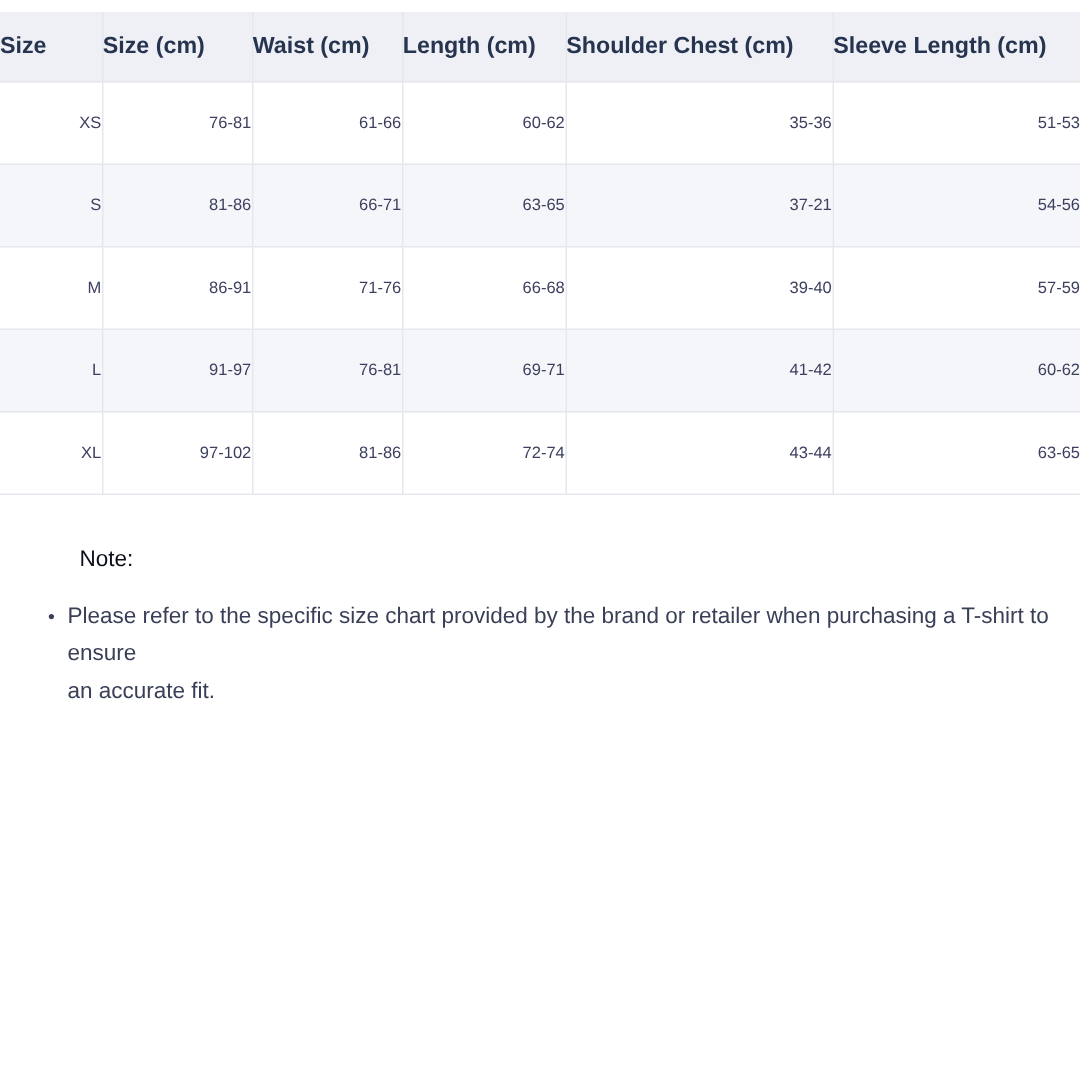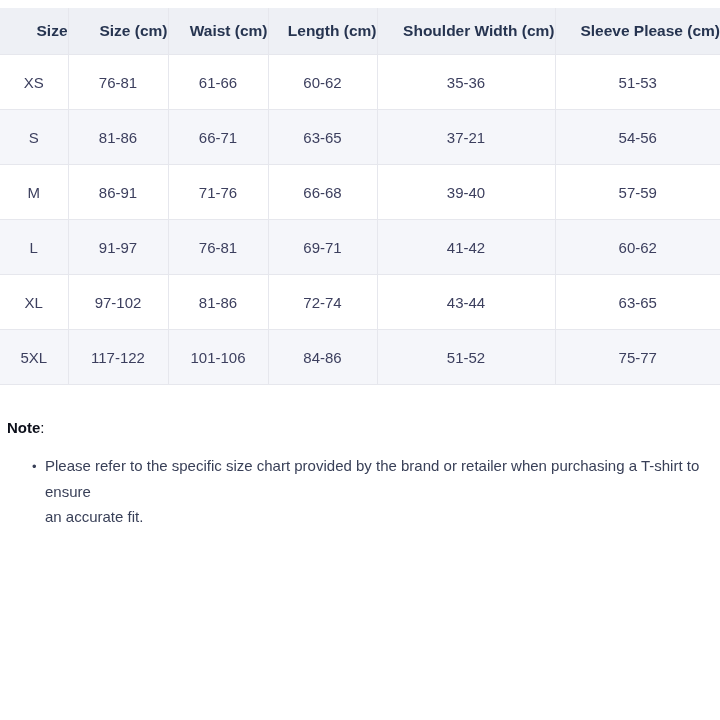--- a/index.html
+++ b/index.html
@@ -25,33 +25,33 @@
     width: 720px;
     border-collapse: collapse;
     table-layout: fixed;
   }
   table.size-chart th {
     height: 46px;
     background: var(--header-bg, #eef0f5);
     color: var(--header-text, #263450);
     font-size: 15.5px;
     font-weight: 700;
-    text-align: right;
+    text-align: left;
     vertical-align: middle;
     border: 1px solid var(--border, #e6e7ed);
     border-top: none;
     padding: 0;
   }
   table.size-chart td {
     height: 54px;
     background: var(--row-bg, #ffffff);
     color: var(--cell-text, #3c3f5e);
-    font-size: 15px;
+    font-size: 11px;
     font-weight: 400;
-    text-align: center;
+    text-align: right;
     vertical-align: middle;
     border: 1px solid var(--border, #e6e7ed);
     padding: 0;
   }
   
   table.size-chart tbody tr:nth-child(even) td {
     background: var(--stripe-bg, #f5f6fa);
   }
   table.size-chart th:first-child,
   table.size-chart td:first-child { border-left: none; }
@@ -63,21 +63,22 @@
     margin-top: 33px;
     padding: 0 10px 0 7px;
   }
   .note-heading {
     margin: 0;
     font-size: 15px;
     line-height: 19px;
     color: var(--note-heading-text, #0c0f1a);
   }
   .note-heading .note-title {
-    font-weight: 700;
+    font-weight: 400;
+    margin-left: 46px;
   }
   ul.note-list {
     list-style: none;
     margin: 16px 0 0 0;
     padding: 0 2px 0 25px;
   }
   ul.note-list li {
     font-size: 15px;
     line-height: 25px;
     color: var(--note-text, #383f57);
@@ -107,22 +108,22 @@
       <col style="width:109px">
       <col style="width:178px">
       <col style="width:165px">
     </colgroup>
     <thead>
       <tr>
           <th>Size</th>
           <th>Size (cm)</th>
           <th>Waist (cm)</th>
           <th>Length (cm)</th>
-          <th>Shoulder Width (cm)</th>
-          <th>Sleeve Please (cm)</th>
+          <th>Shoulder Chest (cm)</th>
+          <th>Sleeve Length (cm)</th>
         </tr>
     </thead>
     <tbody>
         <tr>
           <td>XS</td>
           <td>76-81</td>
           <td>61-66</td>
           <td>60-62</td>
           <td>35-36</td>
           <td>51-53</td>
@@ -152,28 +153,20 @@
           <td>60-62</td>
         </tr>
         <tr>
           <td>XL</td>
           <td>97-102</td>
           <td>81-86</td>
           <td>72-74</td>
           <td>43-44</td>
           <td>63-65</td>
         </tr>
-        <tr>
-          <td>5XL</td>
-          <td>117-122</td>
-          <td>101-106</td>
-          <td>84-86</td>
-          <td>51-52</td>
-          <td>75-77</td>
-        </tr>
       </tbody>
   </table>
 
   <div class="note">
     <p class="note-heading"><span class="note-title">Note</span><span>:</span></p>
     <ul class="note-list">
         <li>Please refer to the specific size chart provided by the brand or retailer when purchasing a T-shirt to ensure
 an accurate fit.</li>
       </ul>
   </div>

